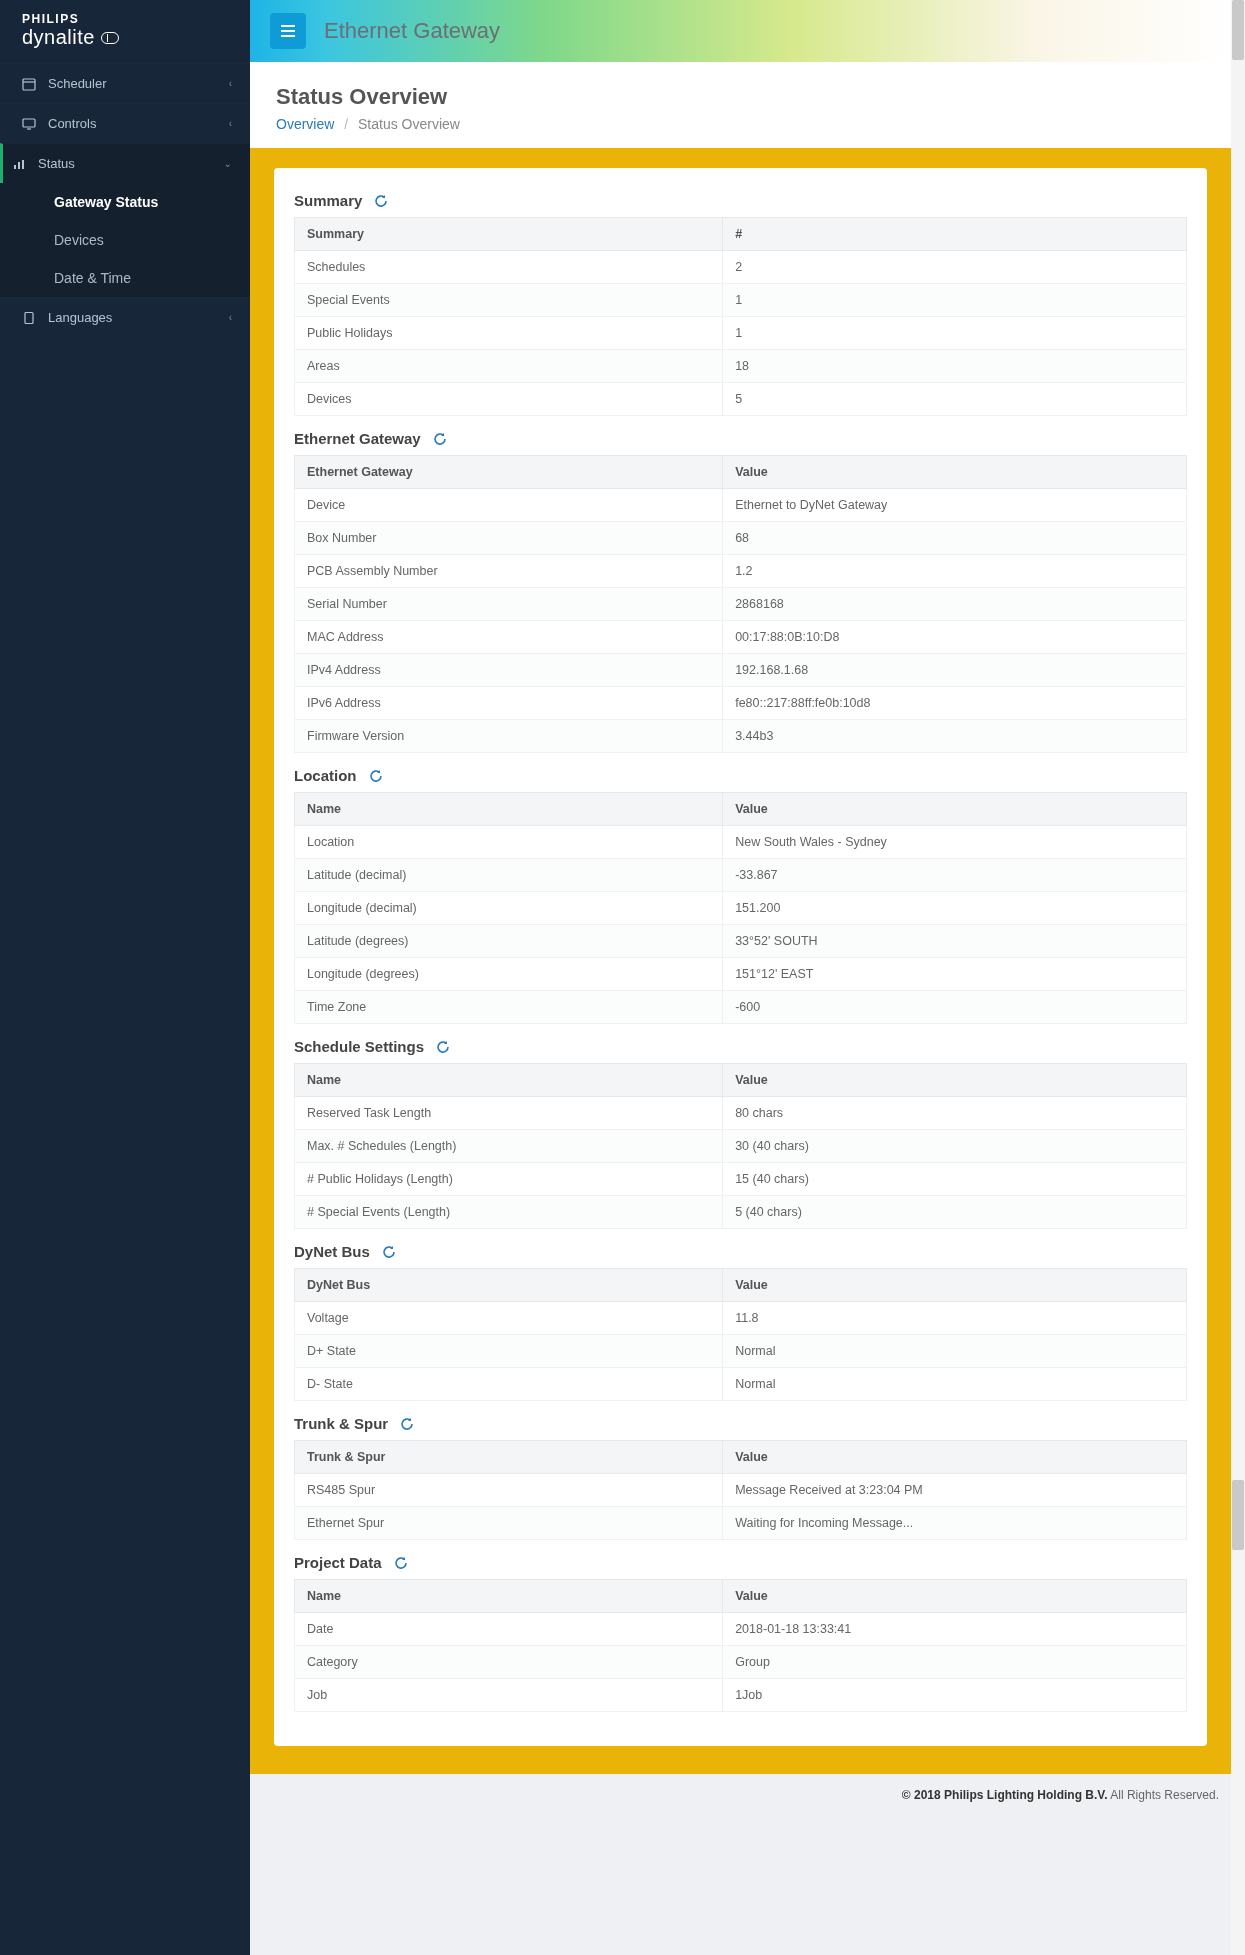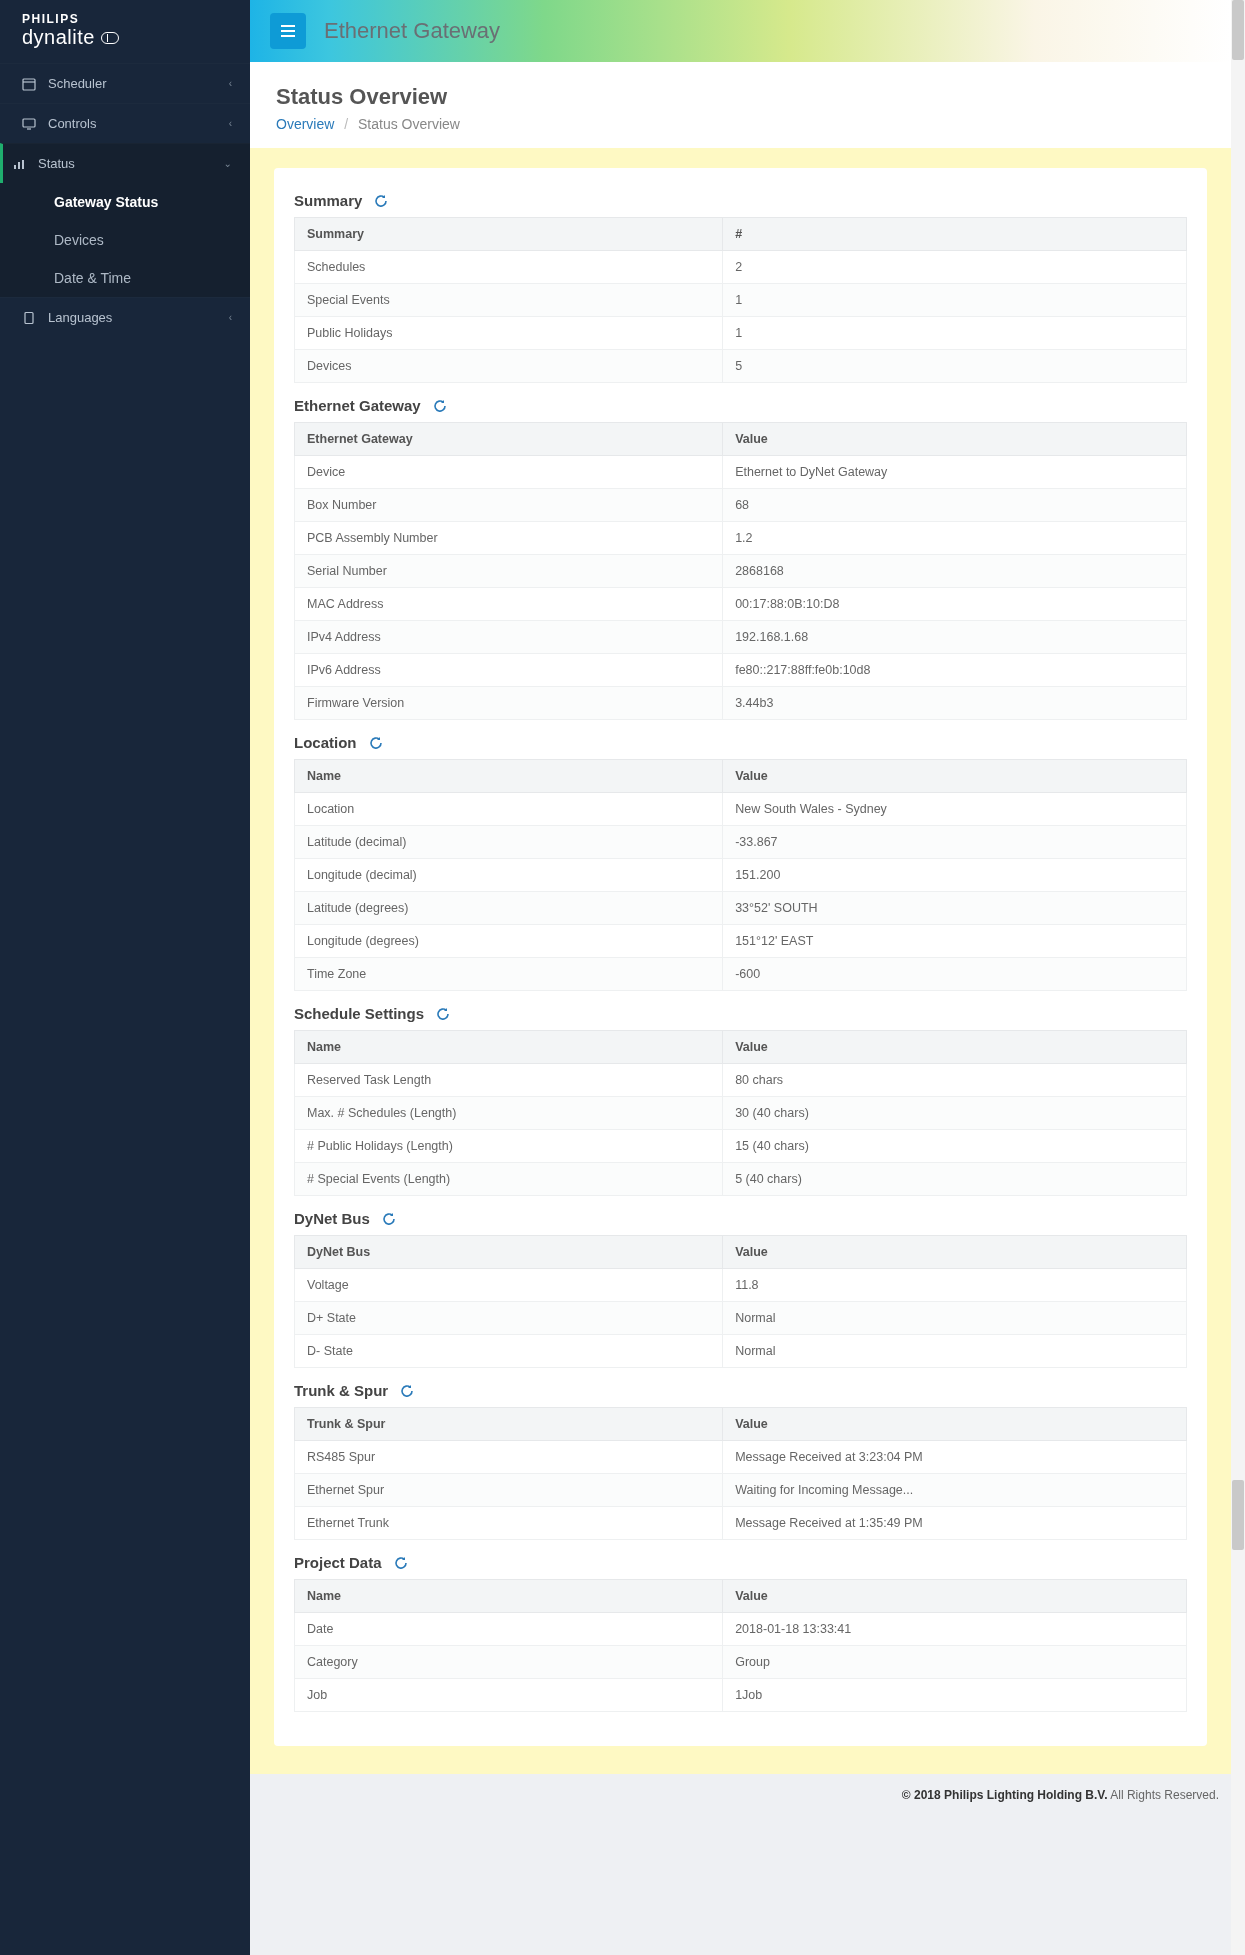--- a/index.html
+++ b/index.html
@@ -76,21 +76,21 @@
     font-size:16px;
   }
   .app-title { font-size: 22px; color:#6a6f74; font-weight:500;}
 
   .page-header { padding: 22px 26px 16px 26px; background:#fff;}
   .page-title { font-size: 22px; color:#555; font-weight:600; }
   .breadcrumb { margin-top:6px; font-size:14px; color:#888;}
   .breadcrumb a { color:#2a7ab9; text-decoration:none;}
   .breadcrumb .sep { margin: 0 6px; color:#bbb;}
 
-  .content { padding: 20px 24px 28px 24px; background:#fef9c3;}
+  .content { padding: 20px 24px 28px 24px; background:#eab308;}
   .card { background:#fff; border-radius:4px; padding: 18px 20px 20px 20px; }
 
   .section { margin-bottom: 14px; }
   .sec-head {
     display:flex; align-items:center; gap:12px;
     font-size: 15px; color:#444; font-weight:600; margin: 6px 0 8px 0;
   }
   .refresh-ico { color:#2a7ab9; font-size:14px; cursor:pointer;}
   table.grid {
     width:100%; border-collapse: collapse; font-size:12.5px;
@@ -242,20 +242,24 @@
                   </tr>
                   <tr>
                     <td>Special Events</td>
                     <td class="linkval">1</td>
                   </tr>
                   <tr>
                     <td>Public Holidays</td>
                     <td class="linkval">1</td>
                   </tr>
                   <tr>
+                    <td>Areas</td>
+                    <td class="linkval">18</td>
+                  </tr>
+                  <tr>
                     <td>Devices</td>
                     <td class="linkval">5</td>
                   </tr>
                 </tbody>
               </table>
             </div>
             <div class="section">
               <div class="sec-head">
                 <span>Ethernet Gateway</span>
                 <span class="refresh-ico">
@@ -441,24 +445,20 @@
                   </tr>
                 </thead>
                 <tbody>
                   <tr>
                     <td>RS485 Spur</td>
                     <td>Message Received at 3:23:04 PM</td>
                   </tr>
                   <tr>
                     <td>Ethernet Spur</td>
                     <td>Waiting for Incoming Message...</td>
-                  </tr>
-                  <tr>
-                    <td>Ethernet Trunk</td>
-                    <td>Message Received at 1:35:49 PM</td>
                   </tr>
                 </tbody>
               </table>
             </div>
             <div class="section">
               <div class="sec-head">
                 <span>Project Data</span>
                 <span class="refresh-ico">
                   <svg width="14" height="14" viewBox="0 0 14 14">
                     <path d="M12 7a5 5 0 1 1-1.7-3.7" fill="none" stroke="#2a7ab9" stroke-width="1.6"></path>

